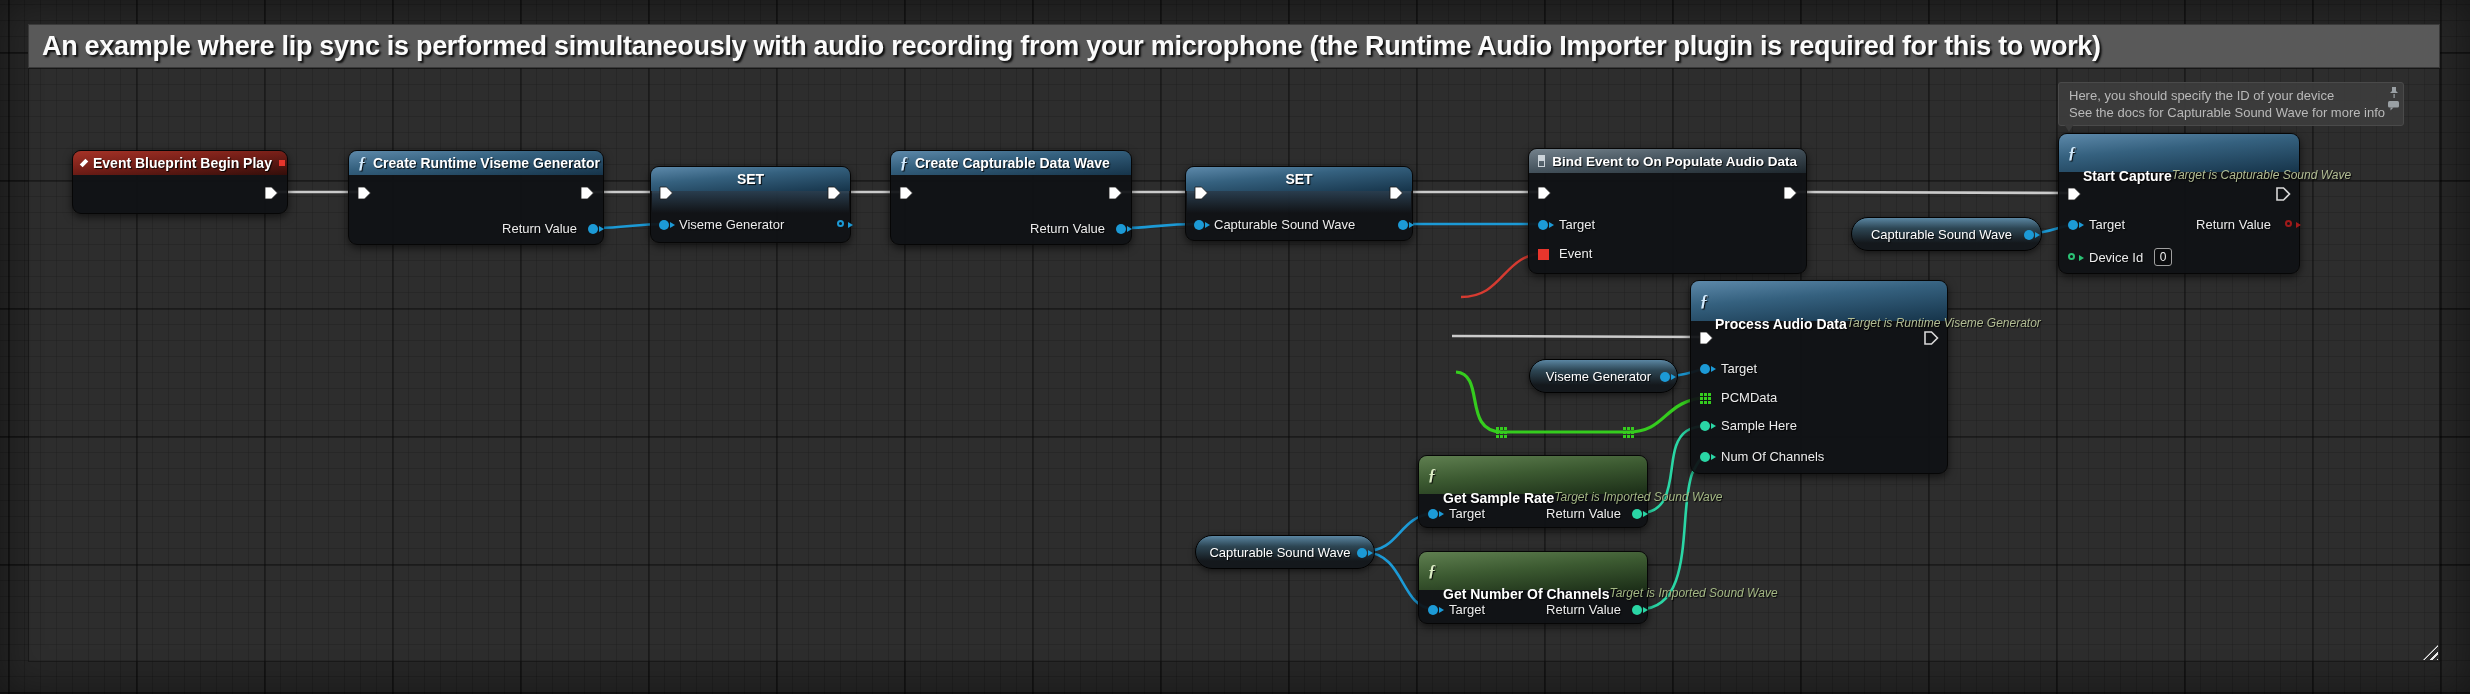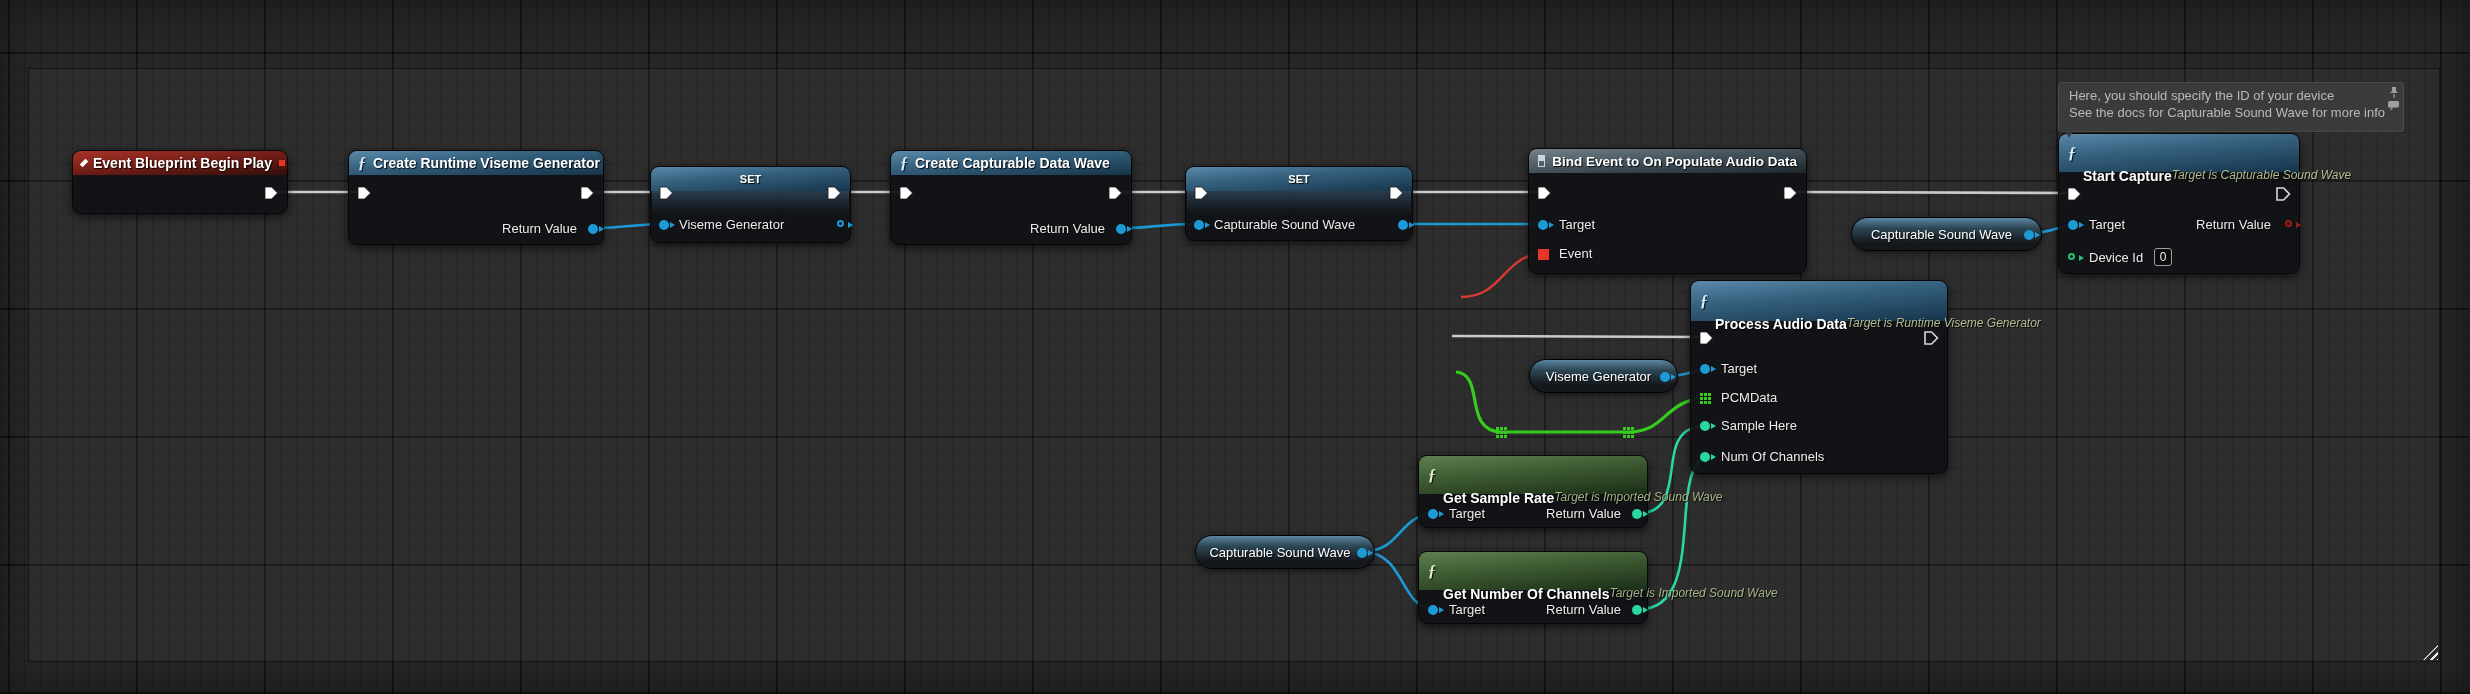--- a/index.html
+++ b/index.html
@@ -35,21 +35,21 @@
   .hdr.h2{height:40px;}
   .hdr .tcol{display:flex;flex-direction:row;line-height:1.25;margin-top:48px;}
   .sub{font-weight:normal;font-style:italic;font-size:12px;}
   .sub.olive{color:#b2bd94;}
   .sub.green{color:#a3b784;}
   .sub.orange{color:#c08346;}
   .hdr-blue{background:linear-gradient(175deg,#5d89aa 0%,#35617f 40%,#16344a 100%);}
   .hdr-gray{background:linear-gradient(175deg,#74828c 0%,#46545e 45%,#1d262c 100%);text-align:right;}
   .hdr-green{background:linear-gradient(175deg,#5f7f50 0%,#3c5a31 45%,#1b2d17 100%);}
   .hdr-red{background:linear-gradient(175deg,#a63327 0%,#771f18 45%,#330e0a 100%);text-align:right;}
-  .hdr.center{justify-content:center;font-size:11px;}
+  .hdr.center{justify-content:center;font-size:14px;}
   .hdrfade{position:absolute;left:1px;right:1px;height:22px;
     background:linear-gradient(180deg,rgba(80,130,170,.38),rgba(80,130,170,0));}
   .fic{font-family:"Liberation Serif",serif;font-style:italic;font-size:16px;
     font-weight:bold;line-height:1;}
   .fic.b{color:#d4ecff;} .fic.g{color:#dcedc5;}
   .dia{width:8px;height:8px;border:2.5px solid #fff;transform:rotate(45deg);background:transparent;}
   .dbg{width:6px;height:6px;border:3px solid #e8352c;background:#230605;margin-left:auto;}
   .bic{width:12px;height:12px;border:1.5px solid #ccd4da;
     background:linear-gradient(180deg,#ccd4da 0 45%,transparent 45%);}
   
@@ -85,20 +85,21 @@
   #wires{position:absolute;left:0;top:0;pointer-events:none;}
 </style>
 </head>
 <body>
 
 <div id="canvas">
 
   <div class="comment-body">
     <span class="grip"></span>
   </div>
+  <div class="comment-header">An example where lip sync is performed simultaneously with audio recording from your microphone (the Runtime Audio Importer plugin is required for this to work)</div>
 
   <svg id="wires" width="2470" height="694" viewBox="0 0 2470 694">
     <g fill="none" stroke="#d9d9d9" stroke-width="2.6" opacity=".92">
       <path d="M266 192 H362"></path>
       <path d="M592 192 H664"></path>
       <path d="M839 192 H905"></path>
       <path d="M1120 192 H1200"></path>
       <path d="M1401 192 H1543"></path>
       <path d="M1795 192 L2073 193"></path>
       <path d="M1452 336 L1705 337"></path>
@@ -296,21 +297,21 @@
       </svg>
     <span class="pc" style="--c:#1c9ad6;left:9px;top:86px"></span>
     <span class="lbl" style="left:30px;top:83px">Target</span>
     <span class="lbl" style="right:28px;top:83px">Return Value</span>
     <span class="pc hollow" style="--c:#a11a1a;right:7px;top:86px"></span>
     <span class="pc hollow" style="--c:#2bc275;left:9px;top:119px"></span>
     <span class="lbl" style="left:30px;top:116px">Device Id</span>
     <span class="fld" style="left:95px;top:114px">0</span>
   </div>
 
-  <div class="bubble" style="left:2058px;top:82px;width:346px;height:50px">
+  <div class="bubble" style="left:2058px;top:82px;width:346px;height:44px">
     <div>Here, you should specify the ID of your device</div>
     <div>See the docs for Capturable Sound Wave for more info</div>
     <span class="tail"></span>
     <span class="bicons">
       <svg width="10" height="11">
           <path d="M3 0h4v4l2 2H1l2-2z" fill="#9aa0a4"></path>
           <rect x="4.5" y="7" width="1.2" height="4" fill="#9aa0a4"></rect>
         </svg>
       <svg width="11" height="10">
           <rect width="11" height="6.5" rx="1.5" fill="#9aa0a4"></rect>

